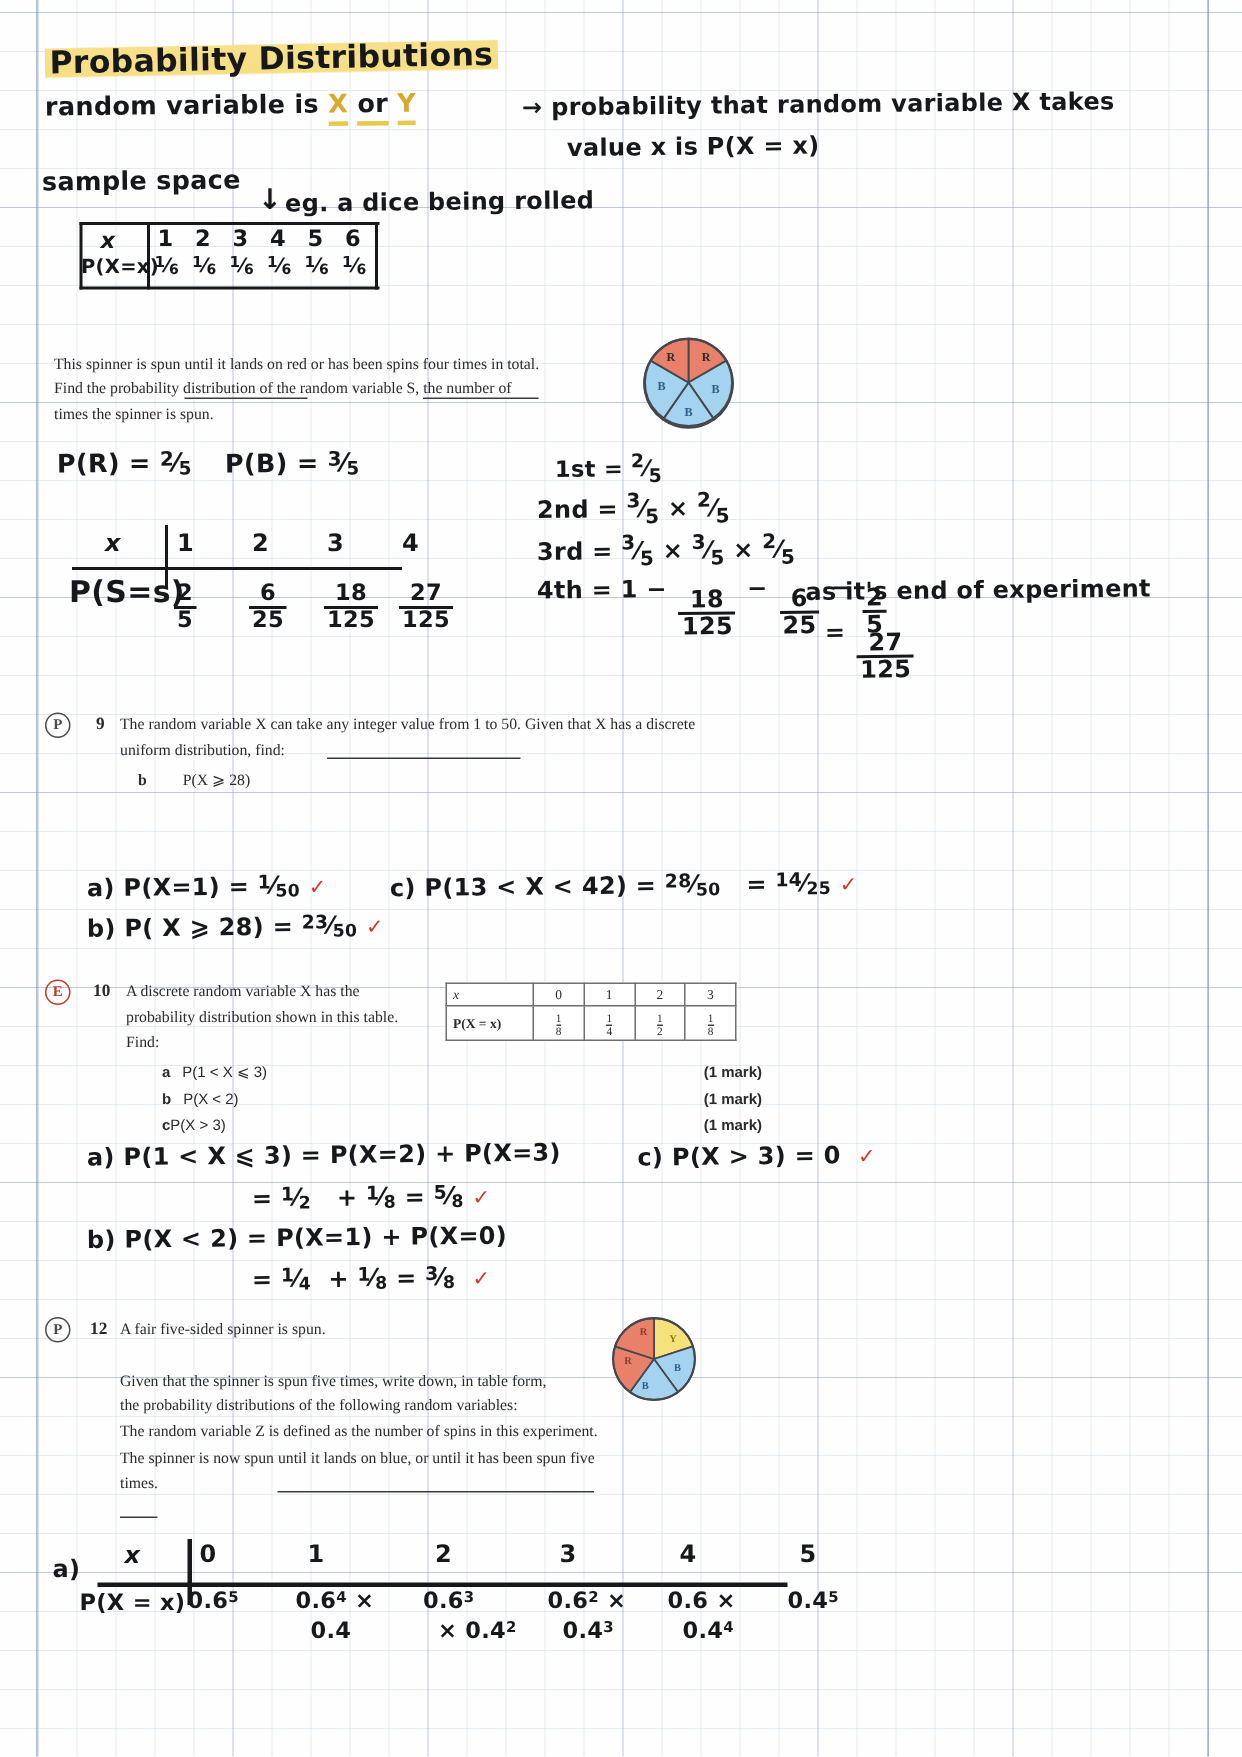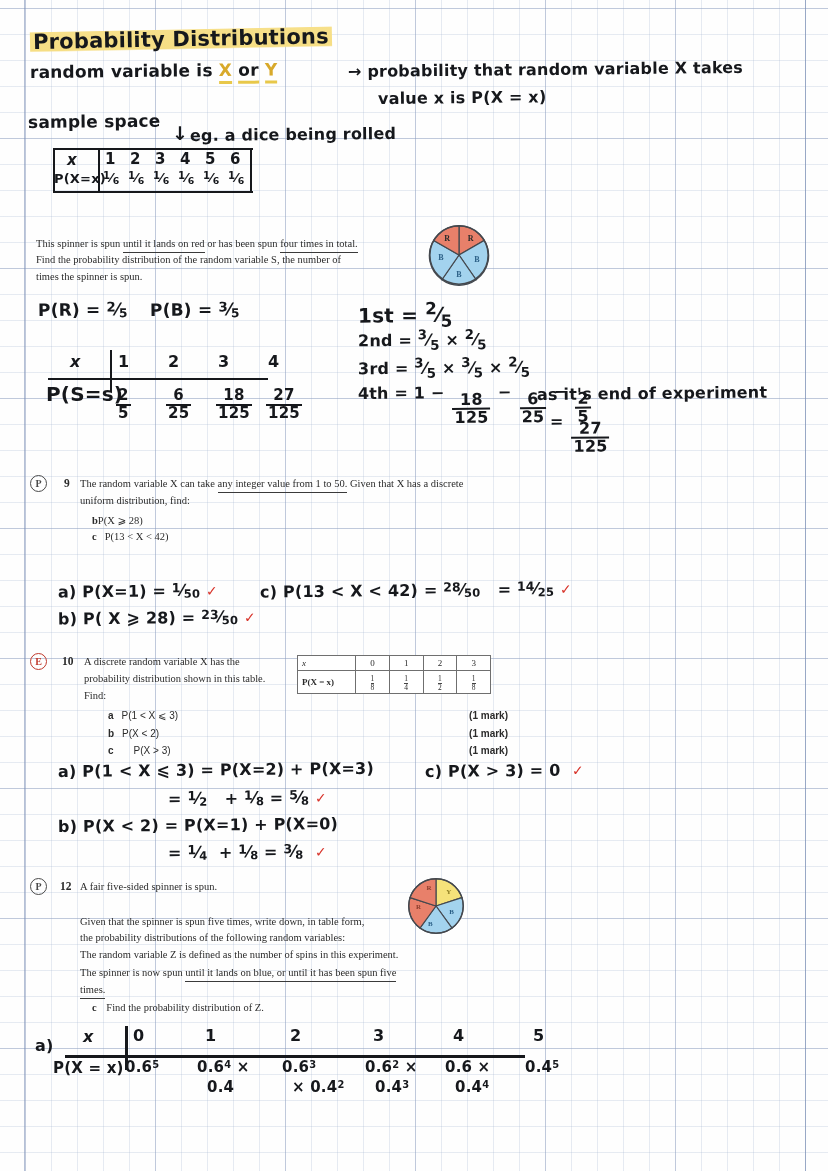--- a/index.html
+++ b/index.html
@@ -58,21 +58,21 @@
   .sl sub { font-size:.72em; vertical-align:-.18em; }
   .sl sup { font-size:.78em; vertical-align:.28em; }
   sup.pw { font-size:.66em; vertical-align:.42em; }
 
   
   .pr {
     position: absolute;
     font-family: "Liberation Serif", serif;
     color: #2b2b2b;
   }
-  .pr .u { border-bottom: 1.3px solid #3a3a3a; padding-bottom:3px; }
+  .pr .u { border-bottom: 1.3px solid #3a3a3a; padding-bottom:16px; }
   .marker {
     position:absolute; width:17px; height:17px; border-radius:50%;
     border:1.4px solid #4a4a4a; color:#4a4a4a;
     font-family:"Liberation Serif", serif; font-size:10px; font-weight:bold;
     display:flex; align-items:center; justify-content:center;
   }
   .marker.e { border-color:#c0392b; color:#c0392b; }
   .mark-tag { position:absolute; font-family:"Liberation Serif", serif; font-weight:bold; font-size:10.5px; color:#2b2b2b; }
 
   
@@ -140,21 +140,21 @@
       <span class="hw sl" style="position: absolute; left: 25px; top: 0px; font-size: 13px;"><sup>1</sup>⁄<sub>6</sub></span>
       <span class="hw sl" style="position: absolute; left: 50px; top: 0px; font-size: 13px;"><sup>1</sup>⁄<sub>6</sub></span>
       <span class="hw sl" style="position: absolute; left: 75px; top: 0px; font-size: 13px;"><sup>1</sup>⁄<sub>6</sub></span>
       <span class="hw sl" style="position: absolute; left: 100px; top: 0px; font-size: 13px;"><sup>1</sup>⁄<sub>6</sub></span>
       <span class="hw sl" style="position: absolute; left: 125px; top: 0px; font-size: 13px;"><sup>1</sup>⁄<sub>6</sub></span>
     </div>
 </div>
 
 <div class="pr" style="left:36px; top:236px; width:390px; font-size:10.5px; line-height:1.55;">
   <div>
-    <span>This spinner is spun </span><span class="u">until it lands on red</span><span> or has been spun </span><span class="u">four times in total.</span>
+    <span>This spinner is spun </span><span class="u">until it lands on red</span><span> or has been spins </span><span class="u">four times in total.</span>
   </div>
   <div>Find the probability distribution of the random variable S, the number of</div>
   <div>times the spinner is spun.</div>
 </div>
 
 <div class="spin" style="left:428px; top:224px;">
   <svg width="62" height="62" viewBox="0 0 100 100">
     <g transform="translate(50,50)">
       <path d="M0,0 L0,-47 A47,47 0 0,1 40.7,-23.5 Z" fill="#e8806a" stroke="#44484e" stroke-width="2"></path>
       <path d="M0,0 L40.7,-23.5 A47,47 0 0,1 27.6,39.9 Z" fill="#a3d3ee" stroke="#44484e" stroke-width="2"></path>
@@ -203,21 +203,21 @@
           <span class="d">125</span>
         </span></span>
       <span class="hw" style="position: absolute; left: 150px; top: 0px; font-size: 15px;"><span class="fr">
           <span class="n">27</span>
           <span class="d">125</span>
         </span></span>
     </div>
 </div>
 
 <div id="steps" style="position:absolute; left:358px; top:300px;">
-    <div class="hw tilt2" title="1st = 2/5" style="position: absolute; left: 0px; top: 0px; font-size: 20px; text-align: center;">1st = <sup>2</sup>⁄<sub>5</sub></div>
+    <div class="hw tilt2" title="1st = 2/5" style="position: absolute; left: 12px; top: 0px; font-size: 15px; text-align: center;">1st = <sup>2</sup>⁄<sub>5</sub></div>
     <div class="hw tilt2" title="2nd = 3/5 × 2/5" style="position: absolute; left: 0px; top: 28px; font-size: 16px;">2nd = <sup>3</sup>⁄<sub>5</sub> × <sup>2</sup>⁄<sub>5</sub></div>
     <div class="hw tilt2" title="3rd = 3/5 × 3/5 × 2/5" style="position: absolute; left: 0px; top: 56px; font-size: 16px;">3rd = <sup>3</sup>⁄<sub>5</sub> × <sup>3</sup>⁄<sub>5</sub> × <sup>2</sup>⁄<sub>5</sub></div>
     <div class="hw tilt2" title="4th = 1 − 18/125 − 6/25 − 2/5" style="position: absolute; left: 0px; top: 84px; font-size: 16px;">4th = 1 − <span class="fr">
         <span class="n">18</span>
         <span class="d">125</span>
       </span> − <span class="fr">
         <span class="n">6</span>
         <span class="d">25</span>
       </span> − <span class="fr">
         <span class="n">2</span>
@@ -233,22 +233,21 @@
 </div>
 
 <div class="marker" style="left:30px; top:475px;">P</div>
 <div class="mark-tag" style="left:64px; top:477px; font-size:11.5px;">9</div>
 <div class="pr" style="left:80px; top:476px; width:450px; font-size:10.5px; line-height:1.6;">
   <div>
     <span>The random variable X can take </span><span class="u">any integer value from 1 to 50.</span><span> Given that X has a discrete</span>
   </div>
   <div>uniform distribution, find:</div>
   <div id="q9-parts" style="margin-top:3px; margin-left:12px;">
-      <div><b>b</b><span style="margin-left:0">P(X ⩾ 28)</span></div>
-      <div><b>c</b><span style="margin-left:8px">P(13 &lt; X &lt; 42)</span></div>
+      <div><b>b</b><span style="margin-left:24px">P(X ⩾ 28)</span></div>
     </div>
 </div>
 
 <div class="hw tilt2" style="left:58px; top:582px; font-size:16px;">
   a) P(X=1)  =  <span class="sl"><sup>1</sup>⁄<sub>50</sub></span>
   <span class="red" style="font-size:14px;">✓</span>
 </div>
 <div class="hw tilt2" style="left:58px; top:609px; font-size:16px;">
   b) P( X ⩾ 28) = <span class="sl"><sup>23</sup>⁄<sub>50</sub></span>
   <span class="red" style="font-size:14px;">✓</span>
@@ -269,21 +268,21 @@
 <div id="q10-parts" style="position:absolute; left:108px; top:707px; width:420px; font-family:Liberation Sans, sans-serif; font-size:10px; line-height:1.75; color:#2b2b2b;">
     <div style="display: flex; justify-content: space-between; width: 400px;">
       <span><b>a</b><span style="margin-left:8px">P(1 &lt; X ⩽ 3)</span></span>
       <b>(1 mark)</b>
     </div>
     <div style="display: flex; justify-content: space-between; width: 400px;">
       <span><b>b</b><span style="margin-left:8px">P(X &lt; 2)</span></span>
       <b>(1 mark)</b>
     </div>
     <div style="display: flex; justify-content: space-between; width: 400px;">
-      <span><b>c</b><span style="margin-left:20px">P(X &gt; 3)</span></span>
+      <span><b>c</b><span style="margin-left:0">P(X &gt; 3)</span></span>
       <b>(1 mark)</b>
     </div>
   </div>
 
 <table class="ptab" style="left:297px; top:655px; width:194px;">
   <tbody>
       <tr>
     <td class="lbl it">x</td>
     <td>0</td>
     <td>1</td>
@@ -338,24 +337,20 @@
 <div class="marker" style="left:30px; top:878px;">P</div>
 <div class="mark-tag" style="left:60px; top:880px; font-size:11.5px;">12</div>
 <div class="pr" style="left:80px; top:879px; width:330px; font-size:10.5px; line-height:1.58;">
   <div>A fair five-sided spinner is spun.</div>
   <div style="margin-top:18px;">Given that the spinner is spun five times, write down, in table form,</div>
   <div>the probability distributions of the following random variables:</div>
   <div>The random variable Z is defined as the number of spins in this experiment.</div>
   <div style="margin-top:2px;">
     <span>The spinner is now spun </span><span class="u">until it lands on blue, or until it has been spun five times.</span>
   </div>
-  <div style="margin-top:2px; margin-left:12px;">
-    <b>c</b>
-    <span style="margin-left:7px;">Find the probability distribution of Z.</span>
-  </div>
 </div>
 
 <div class="spin" style="left:407px; top:877px;">
   <svg width="58" height="58" viewBox="0 0 100 100">
     <g transform="translate(50,50)">
       <path d="M0,0 L0,-47 A47,47 0 0,1 44.7,-14.5 Z" fill="#f5e27a" stroke="#44484e" stroke-width="2"></path>
       <path d="M0,0 L44.7,-14.5 A47,47 0 0,1 27.6,38.0 Z" fill="#a3d3ee" stroke="#44484e" stroke-width="2"></path>
       <path d="M0,0 L27.6,38.0 A47,47 0 0,1 -27.6,38.0 Z" fill="#a3d3ee" stroke="#44484e" stroke-width="2"></path>
       <path d="M0,0 L-27.6,38.0 A47,47 0 0,1 -44.7,-14.5 Z" fill="#e8806a" stroke="#44484e" stroke-width="2"></path>
       <path d="M0,0 L-44.7,-14.5 A47,47 0 0,1 0,-47 Z" fill="#e8806a" stroke="#44484e" stroke-width="2"></path>

